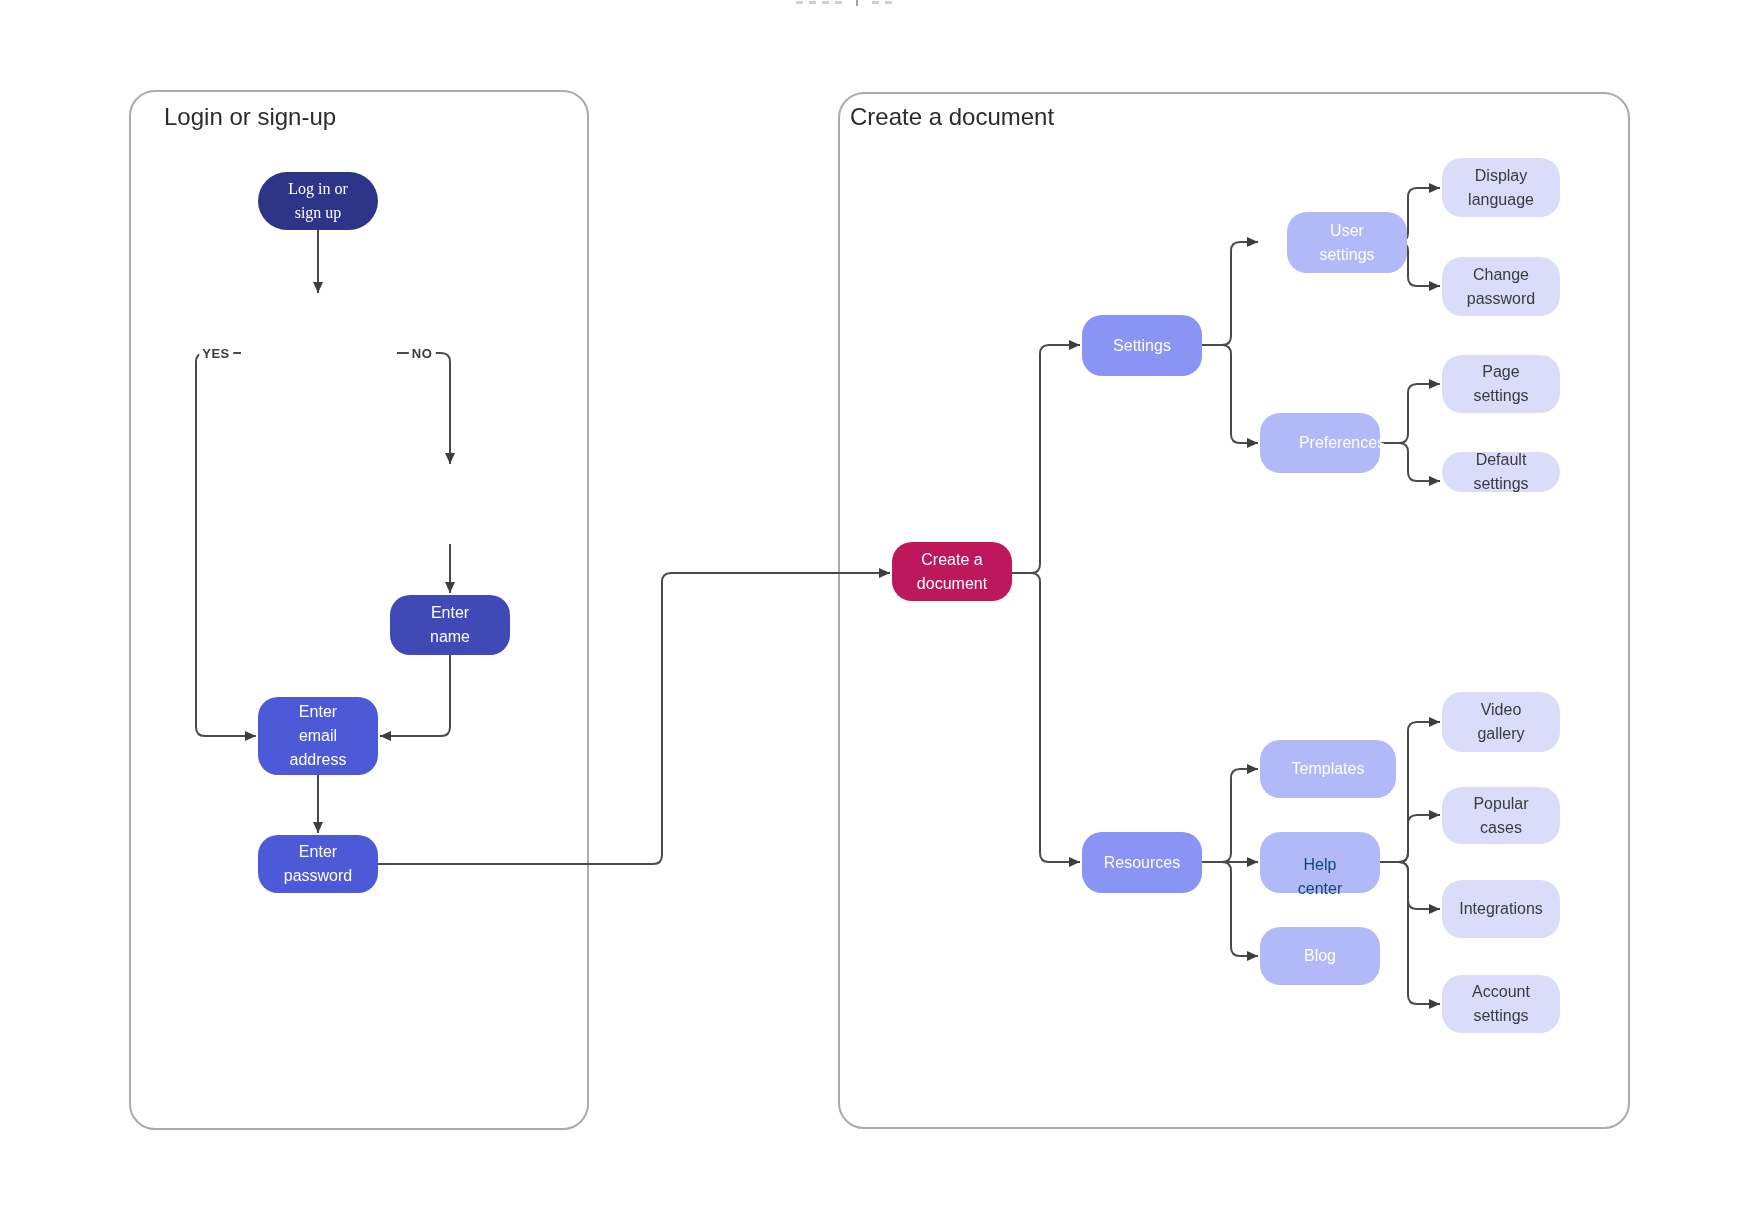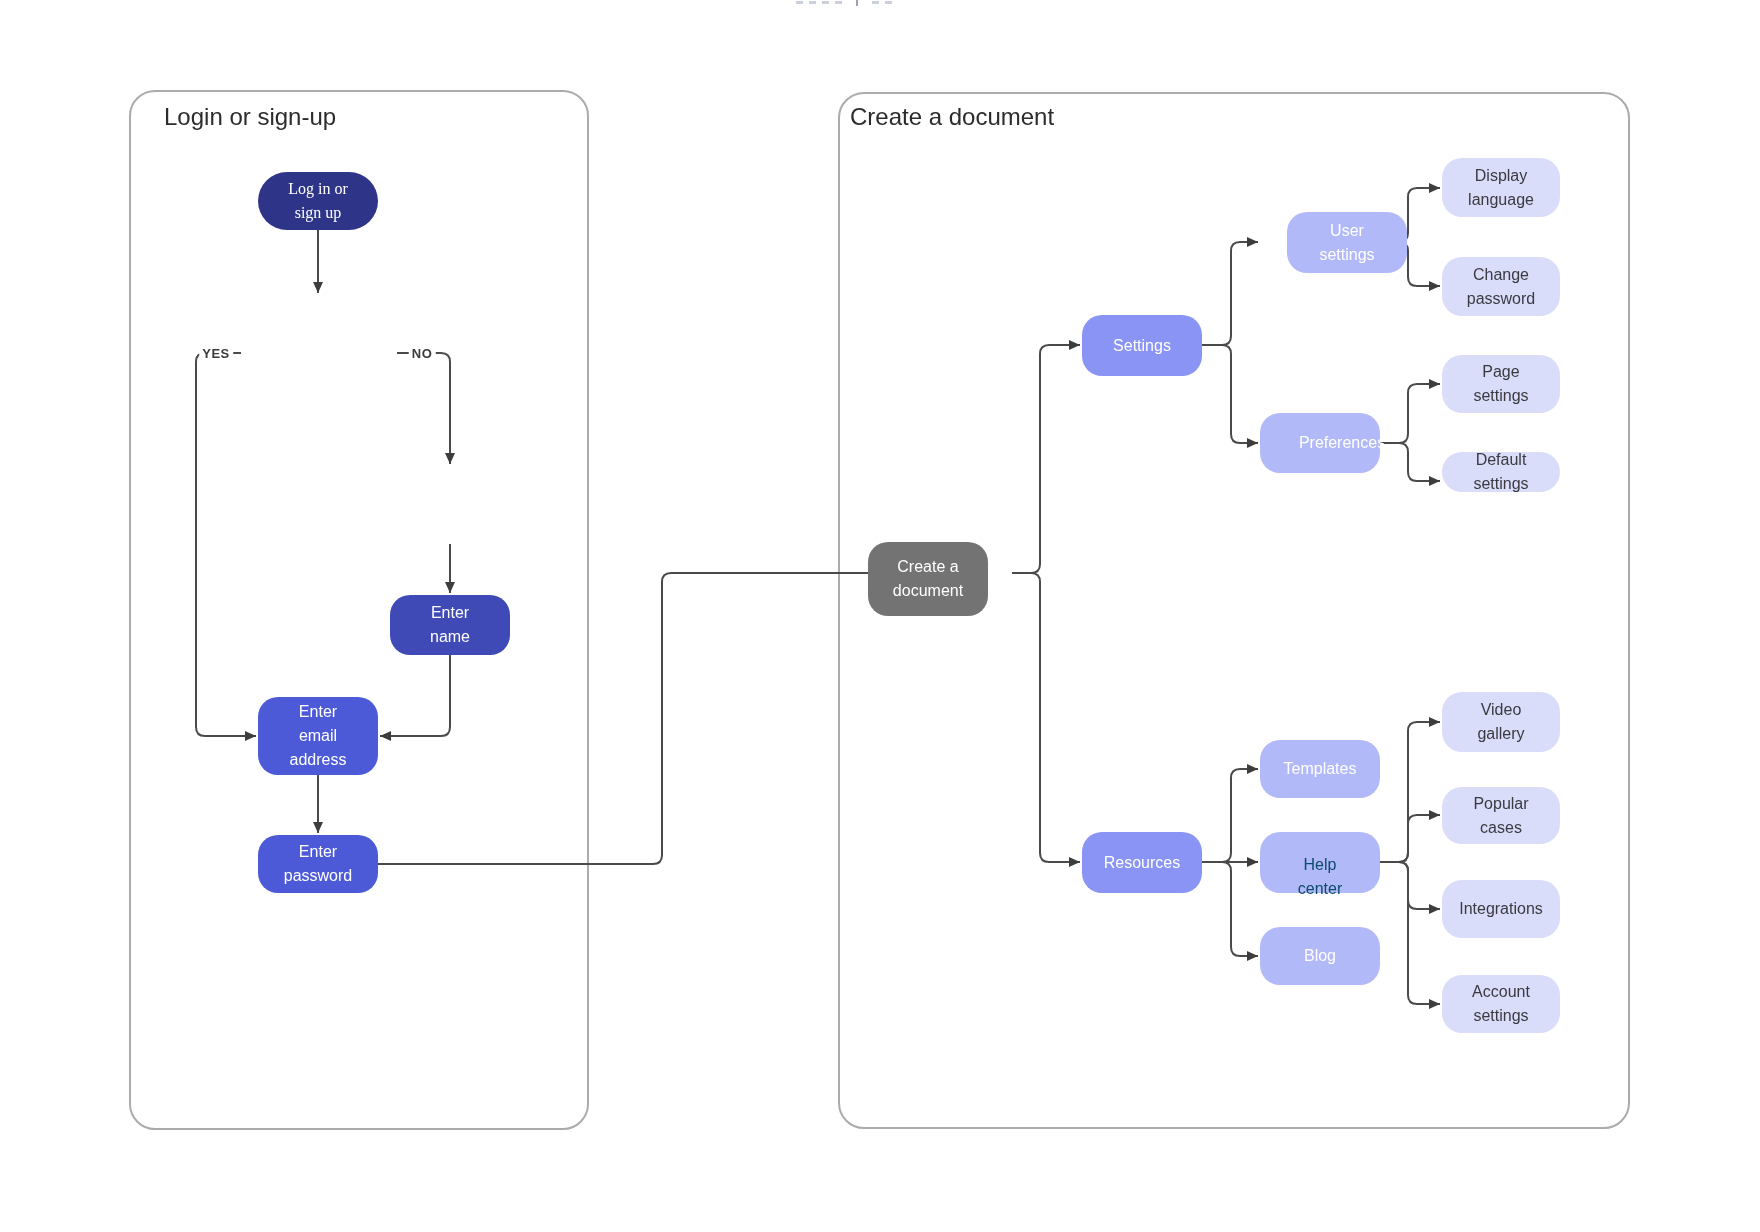--- a/index.html
+++ b/index.html
@@ -110,38 +110,38 @@
     </div>
     <div class="node process" style="left: 258px; top: 697px; width: 120px; height: 78px; background: rgb(77, 90, 216);">
       <div class="node-label" style="color: rgb(255, 255, 255);">Enter
 email
 address</div>
     </div>
     <div class="node process" style="left: 258px; top: 835px; width: 120px; height: 58px; background: rgb(77, 90, 216);">
       <div class="node-label" style="color: rgb(255, 255, 255);">Enter
 password</div>
     </div>
-    <div class="node process" style="left: 868px; top: 542px; width: 120px; height: 74px; background: #737373;">
+    <div class="node process" style="left: 892px; top: 542px; width: 120px; height: 59px; background: #be185d;">
       <div class="node-label" style="color: rgb(255, 255, 255);">Create a
 document</div>
     </div>
     <div class="node process" style="left: 1082px; top: 315px; width: 120px; height: 61px; background: rgb(138, 148, 244);">
       <div class="node-label" style="color: rgb(255, 255, 255);">Settings</div>
     </div>
     <div class="node process" style="left: 1082px; top: 832px; width: 120px; height: 61px; background: rgb(138, 148, 244);">
       <div class="node-label" style="color: rgb(255, 255, 255);">Resources</div>
     </div>
     <div class="node process" style="left: 1260px; top: 212px; width: 120px; height: 61px; background: rgb(178, 185, 248); margin-left: 27px;">
       <div class="node-label" style="color: rgb(255, 255, 255);">User
 settings</div>
     </div>
     <div class="node process" style="left: 1260px; top: 413px; width: 120px; height: 60px; background: rgb(178, 185, 248); padding-left: 44px;">
       <div class="node-label" style="color: rgb(255, 255, 255);">Preferences</div>
     </div>
-    <div class="node process" style="left: 1260px; top: 740px; width: 120px; height: 58px; background: rgb(178, 185, 248);">
+    <div class="node process" style="left: 1260px; top: 740px; width: 136px; height: 58px; background: rgb(178, 185, 248);">
       <div class="node-label" style="color: rgb(255, 255, 255);">Templates</div>
     </div>
     <div class="node process" style="left: 1260px; top: 832px; width: 120px; height: 61px; background: rgb(178, 185, 248);">
       <div class="node-label" style="color: #0c4a6e; margin-top: 28px;">Help
 center</div>
     </div>
     <div class="node process" style="left: 1260px; top: 927px; width: 120px; height: 58px; background: rgb(178, 185, 248);">
       <div class="node-label" style="color: rgb(255, 255, 255);">Blog</div>
     </div>
     <div class="node process" style="left: 1442px; top: 158px; width: 118px; height: 59px; background: rgb(217, 221, 250);">

